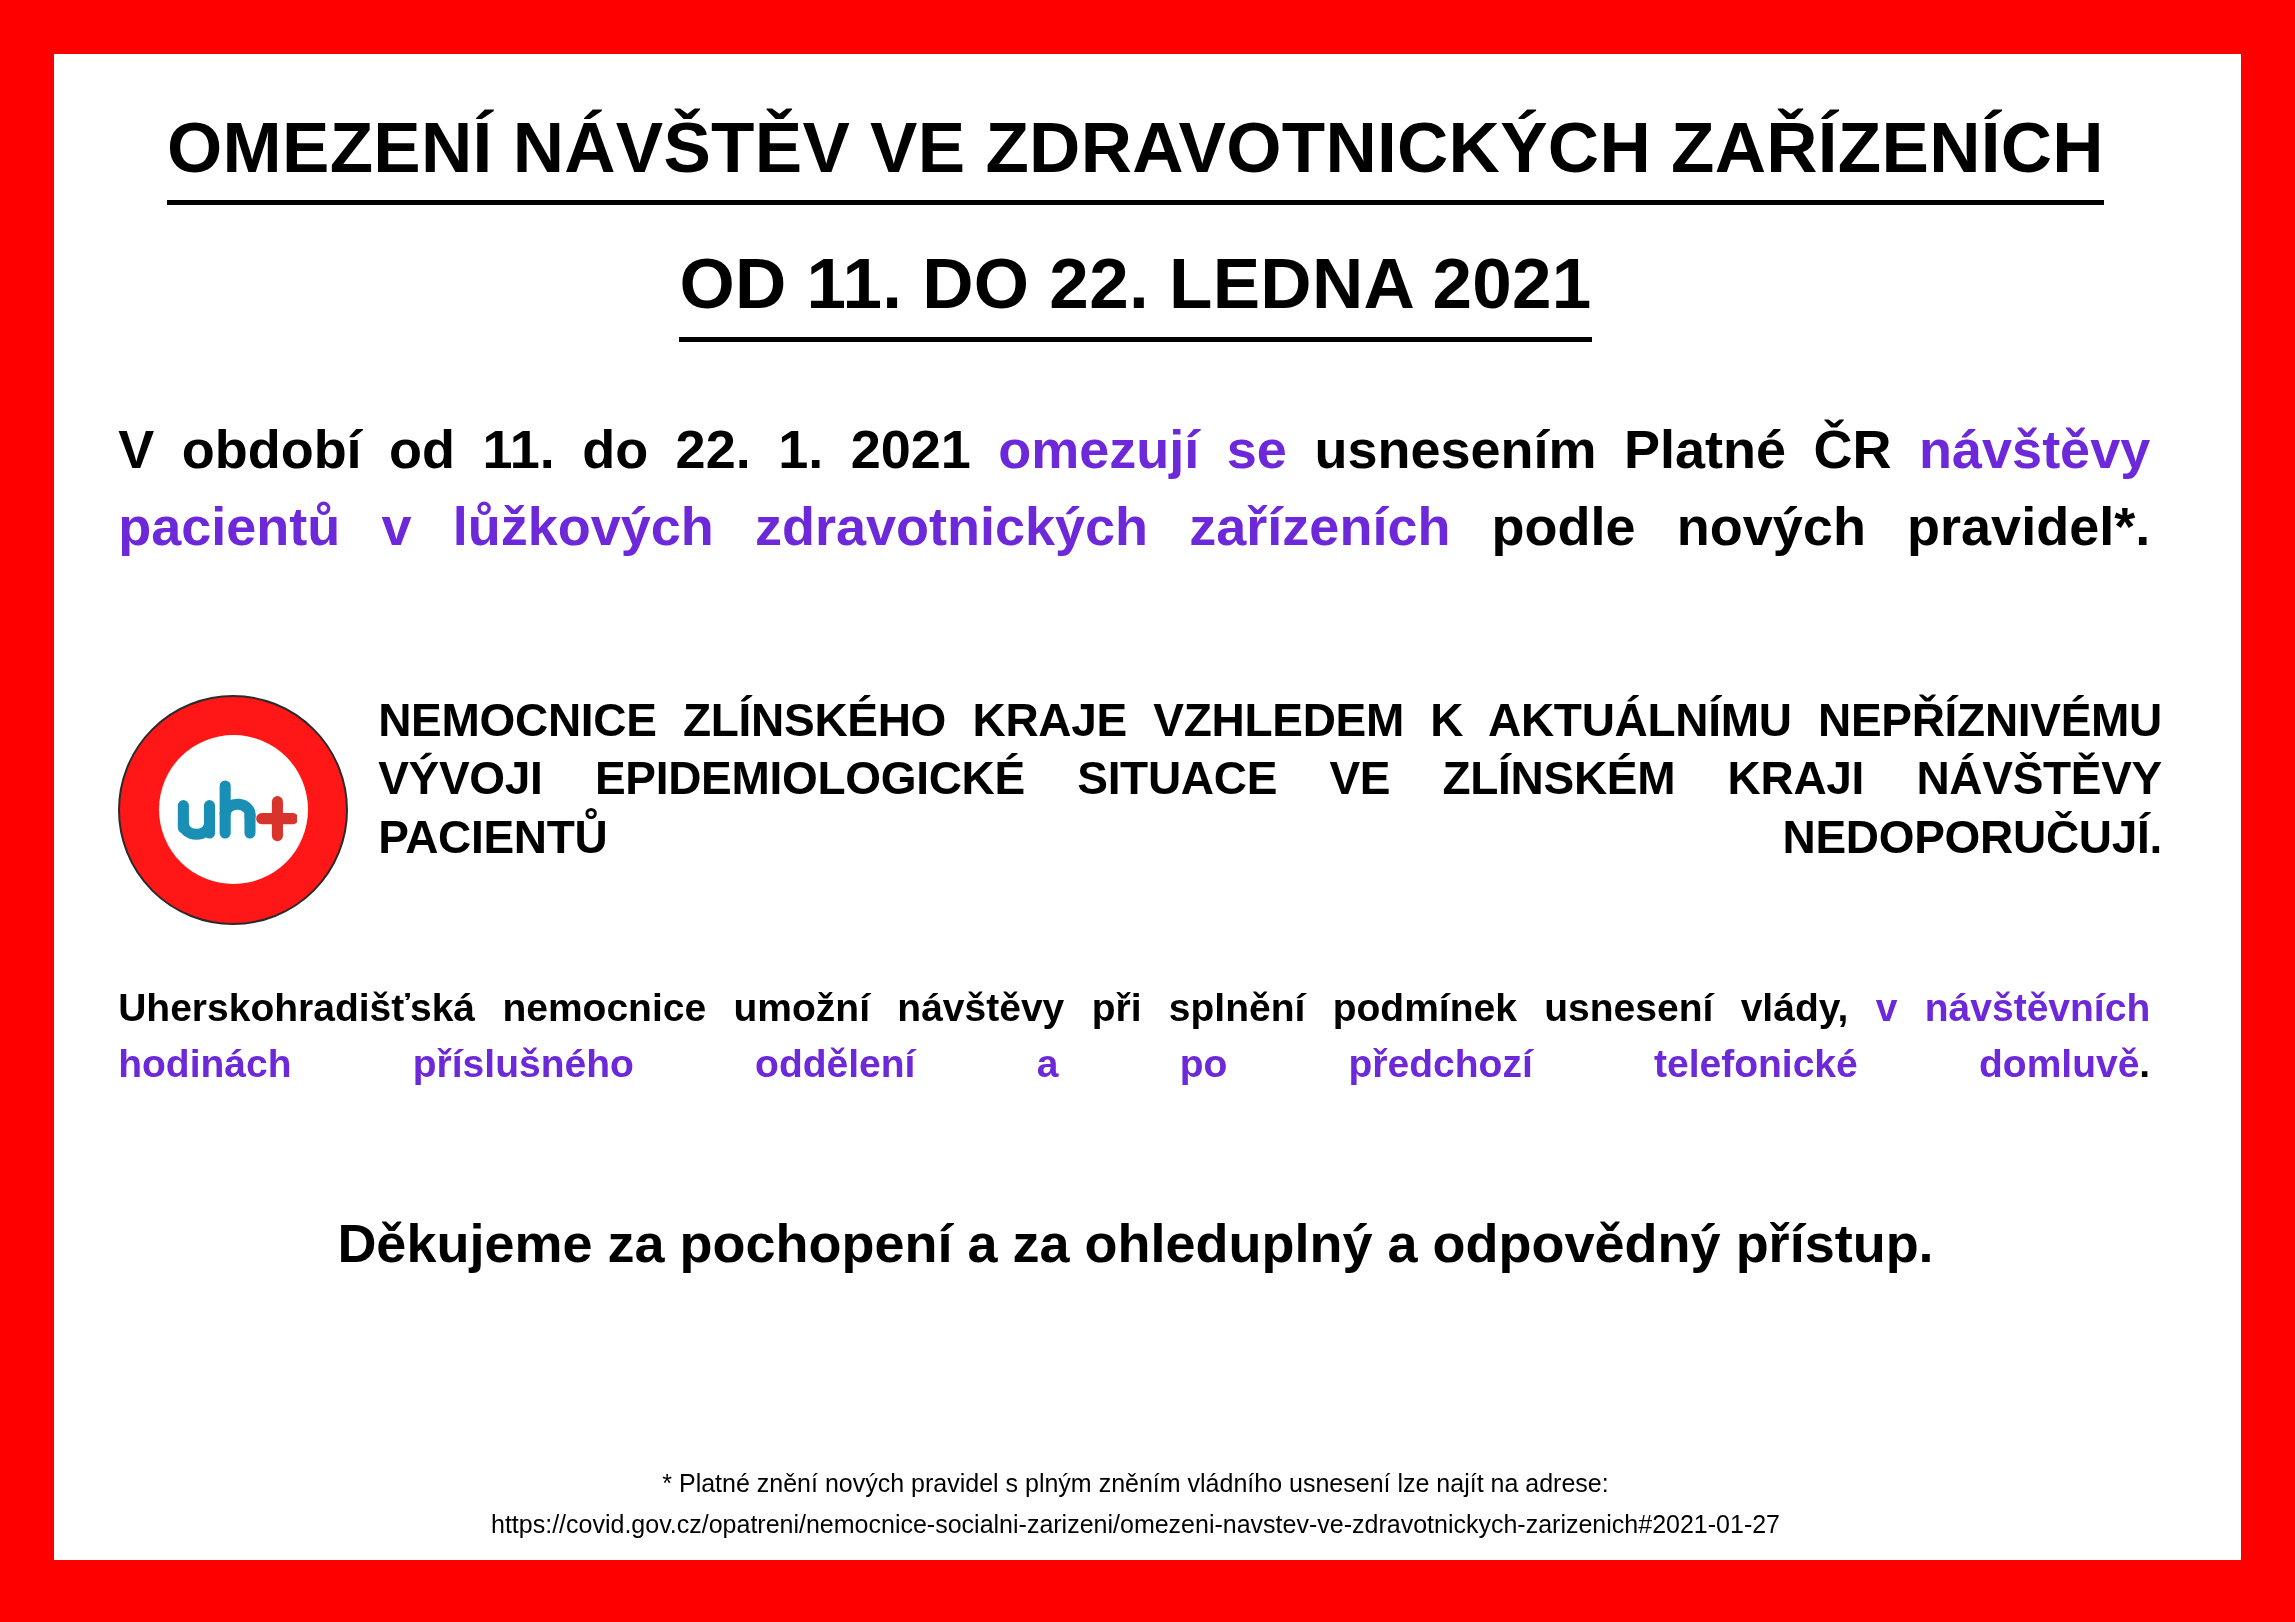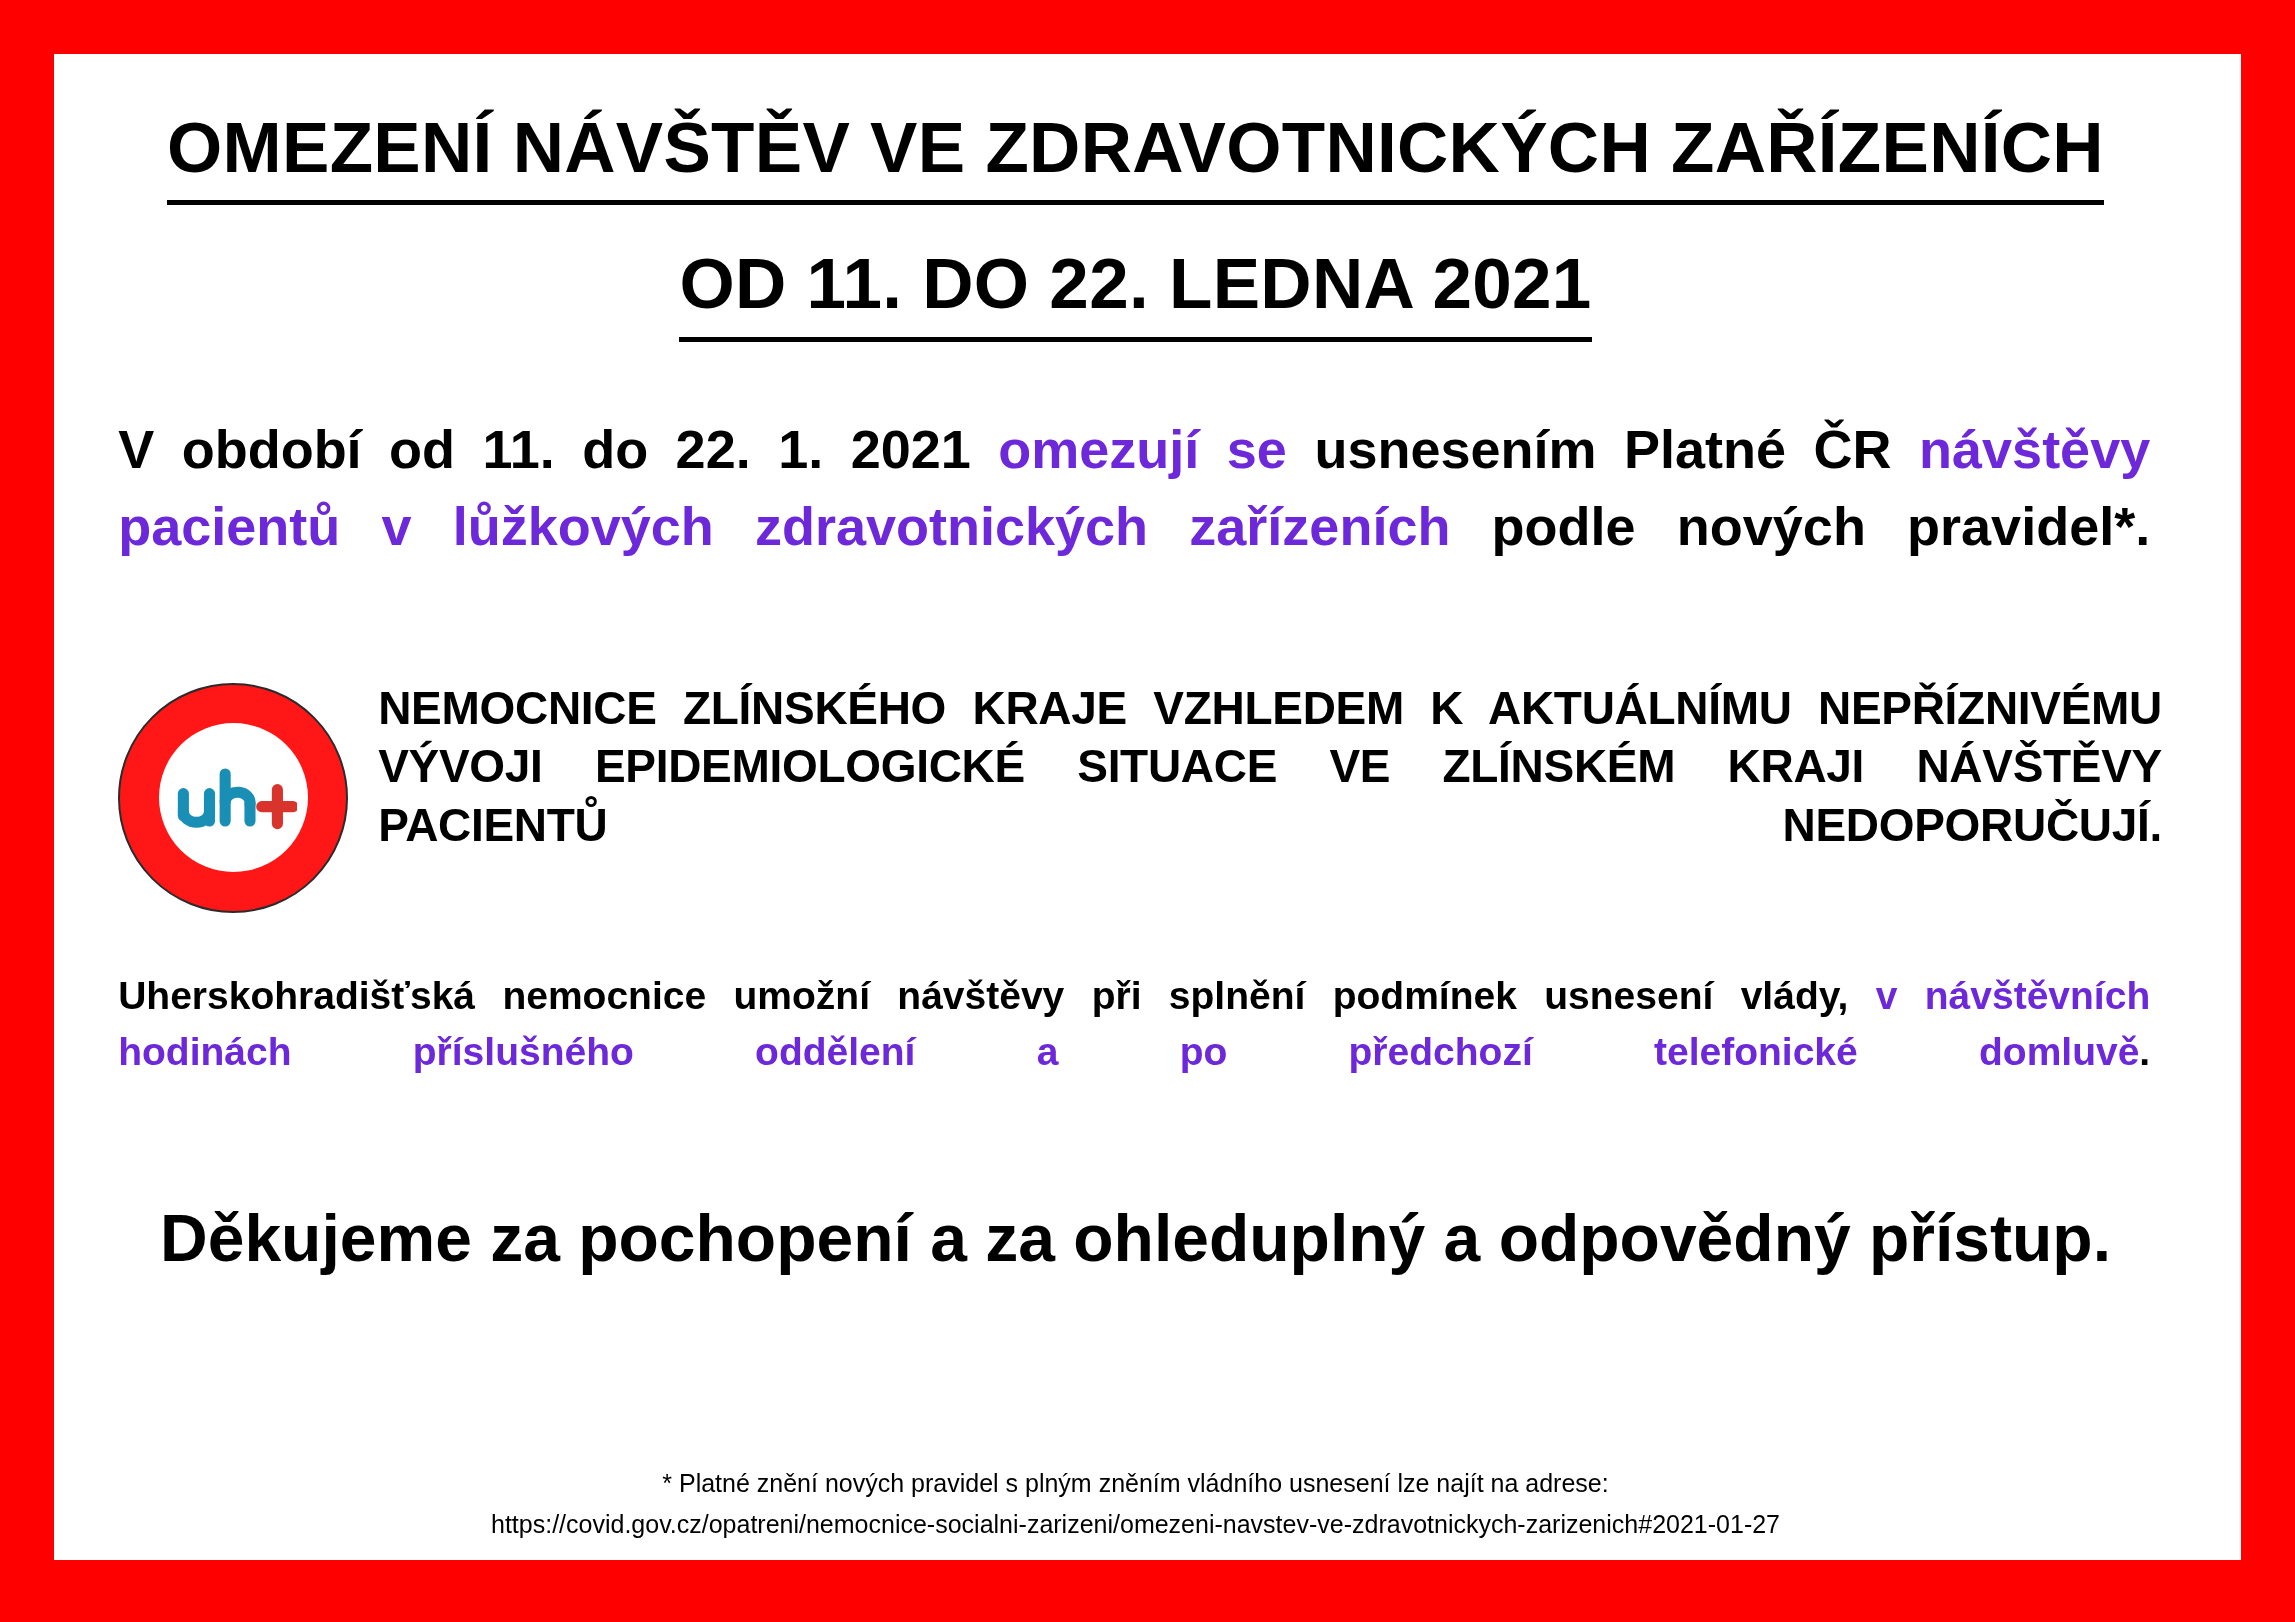--- a/index.html
+++ b/index.html
@@ -60,21 +60,21 @@
     color: #000000;
     text-align: justify;
     padding: 0 11.8px 0 9.2px;
   }
   .intro::after { content: ""; display: inline-block; width: 100%; }
 
   .red { color: #6d28d9; }
 
   
   .logo-row {
-    margin-top: 34px;
+    margin-top: 46px;
     display: flex;
     align-items: flex-start;
     gap: 30px;
     padding-left: 9.2px;
   }
 
   .logo {
     flex: 0 0 auto;
     width: 230px;
     height: 230px;
@@ -125,21 +125,21 @@
     line-height: 1.45;
     color: #000000;
     text-align: justify;
     padding: 0 11.8px 0 9.2px;
   }
   .para2::after { content: ""; display: inline-block; width: 100%; }
 
   
   .thanks {
     margin-top: 63px;
-    font-size: 66px;
+    font-size: 54px;
     font-weight: bold;
     color: #000000;
     text-align: center;
   }
 
   
   .footnote {
     margin-top: auto;
     margin-bottom: 16px;
     text-align: center;

